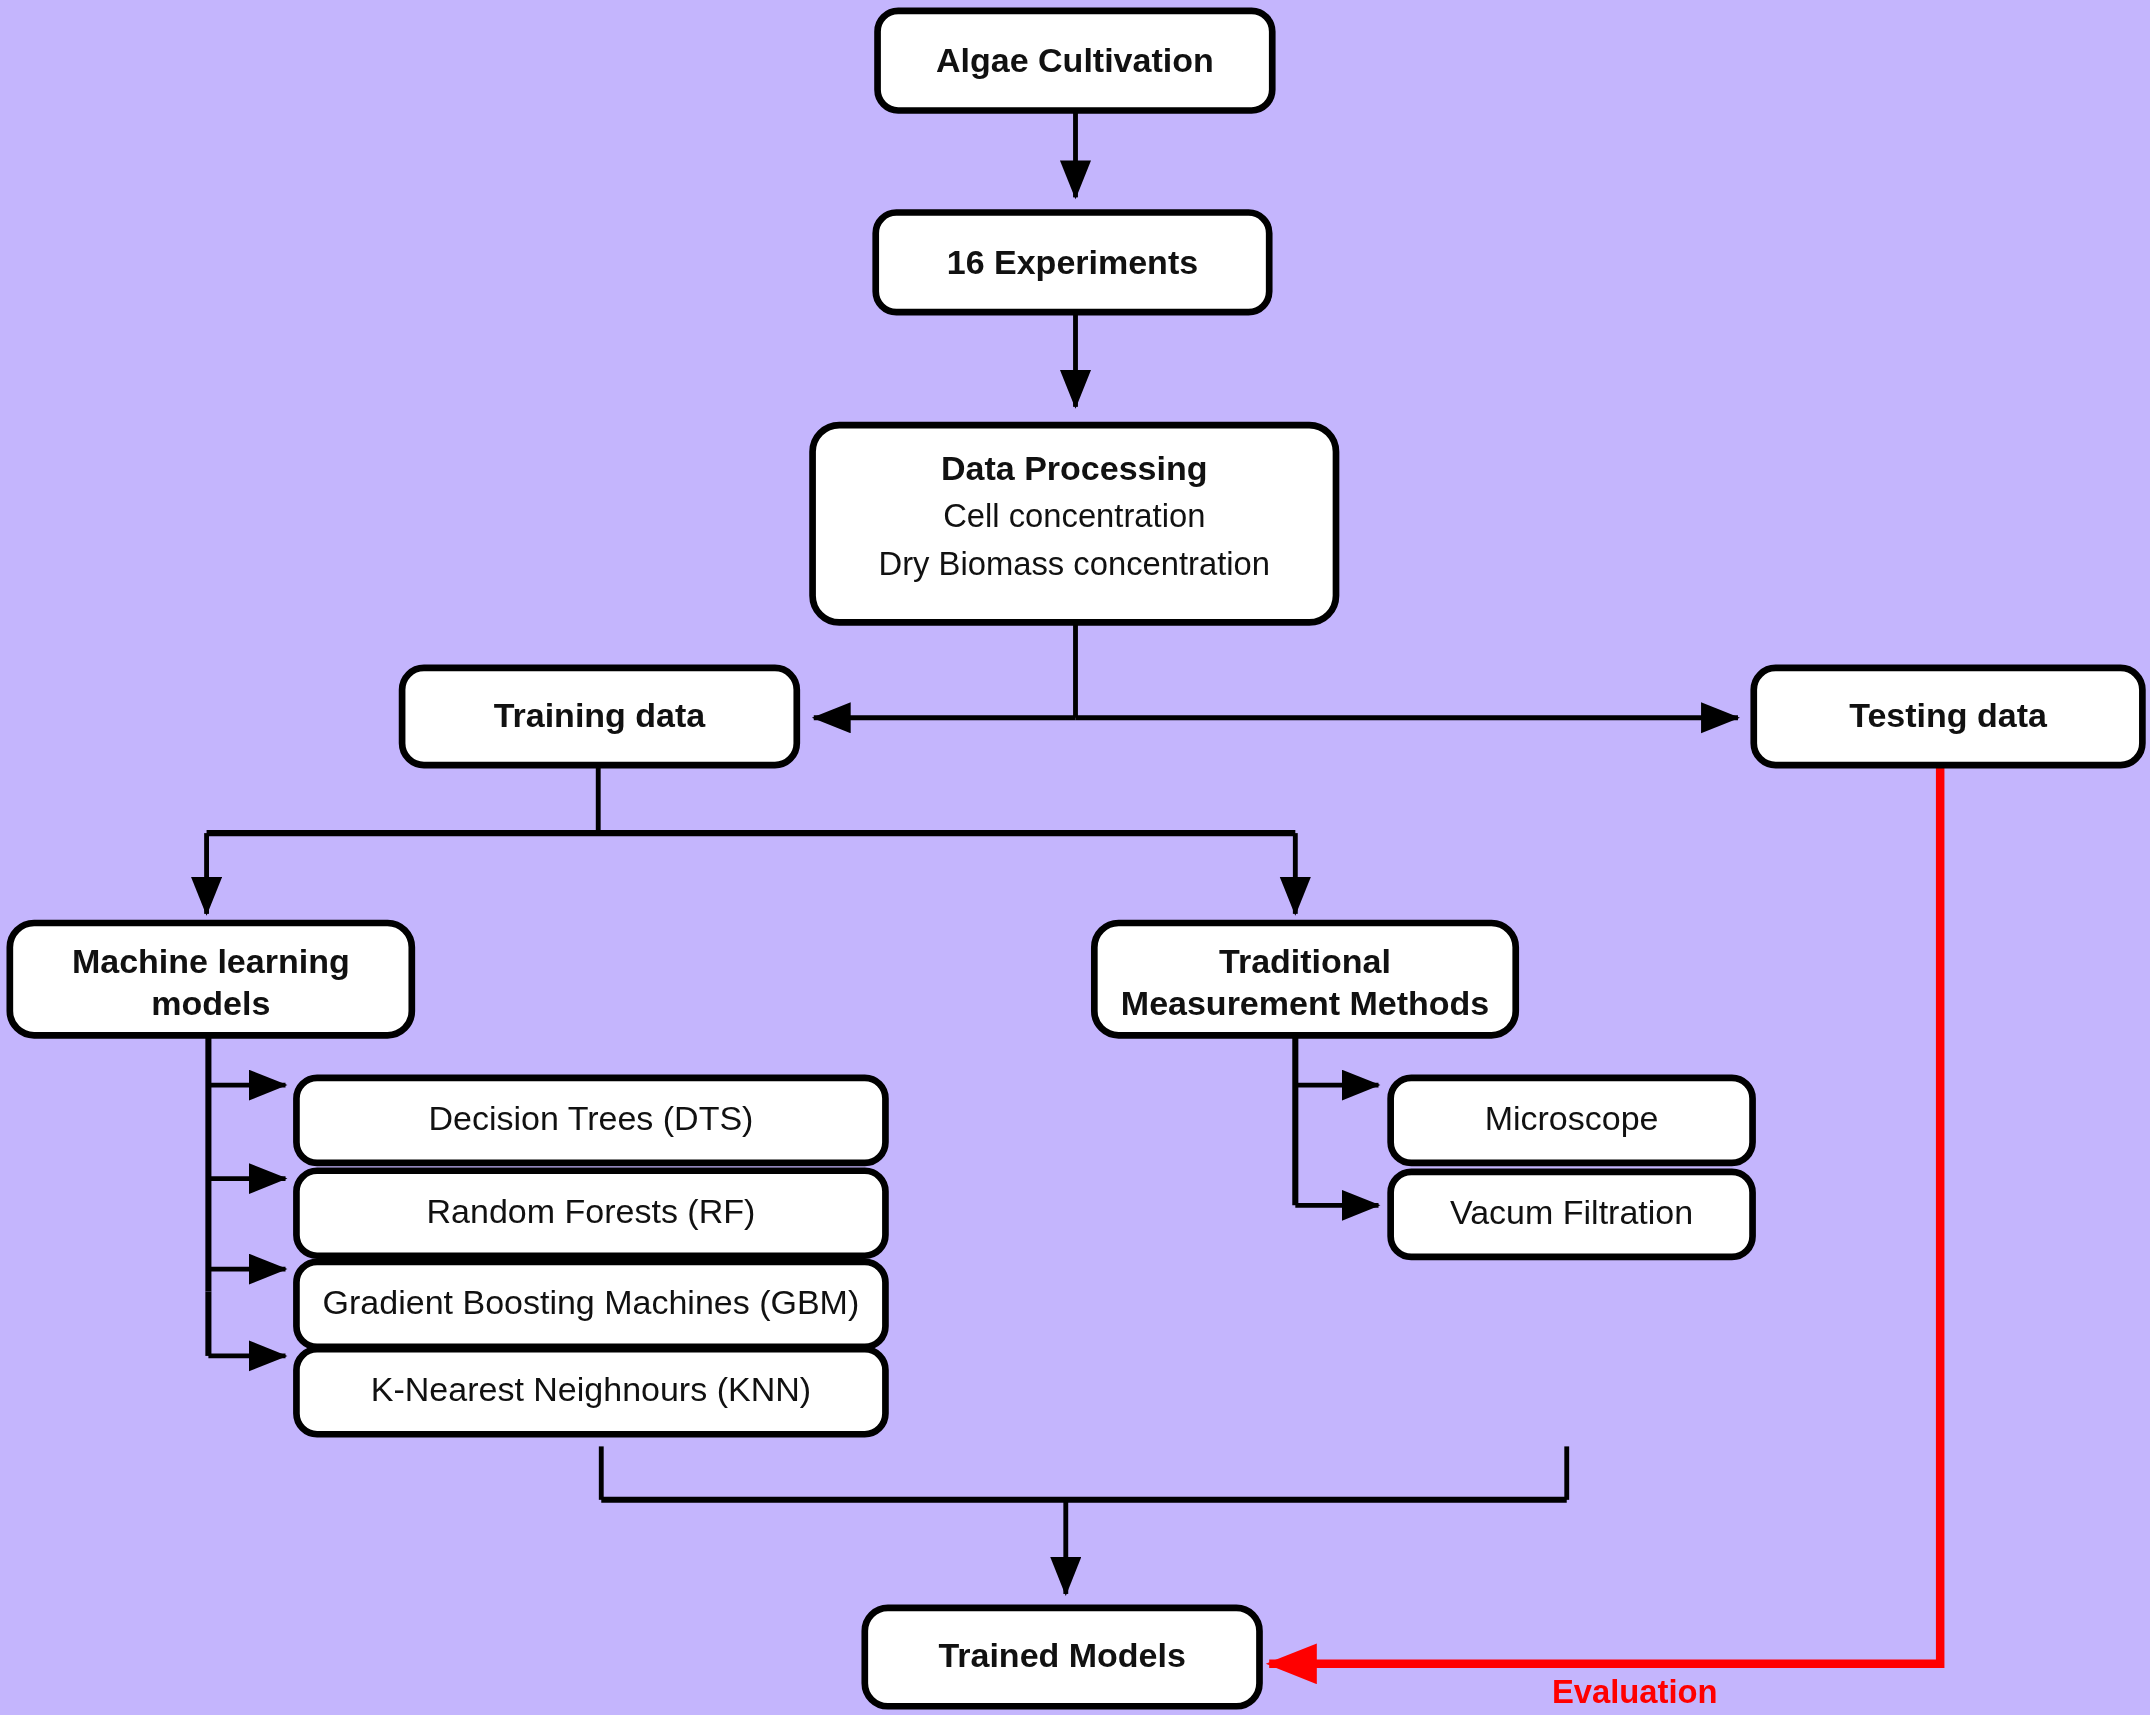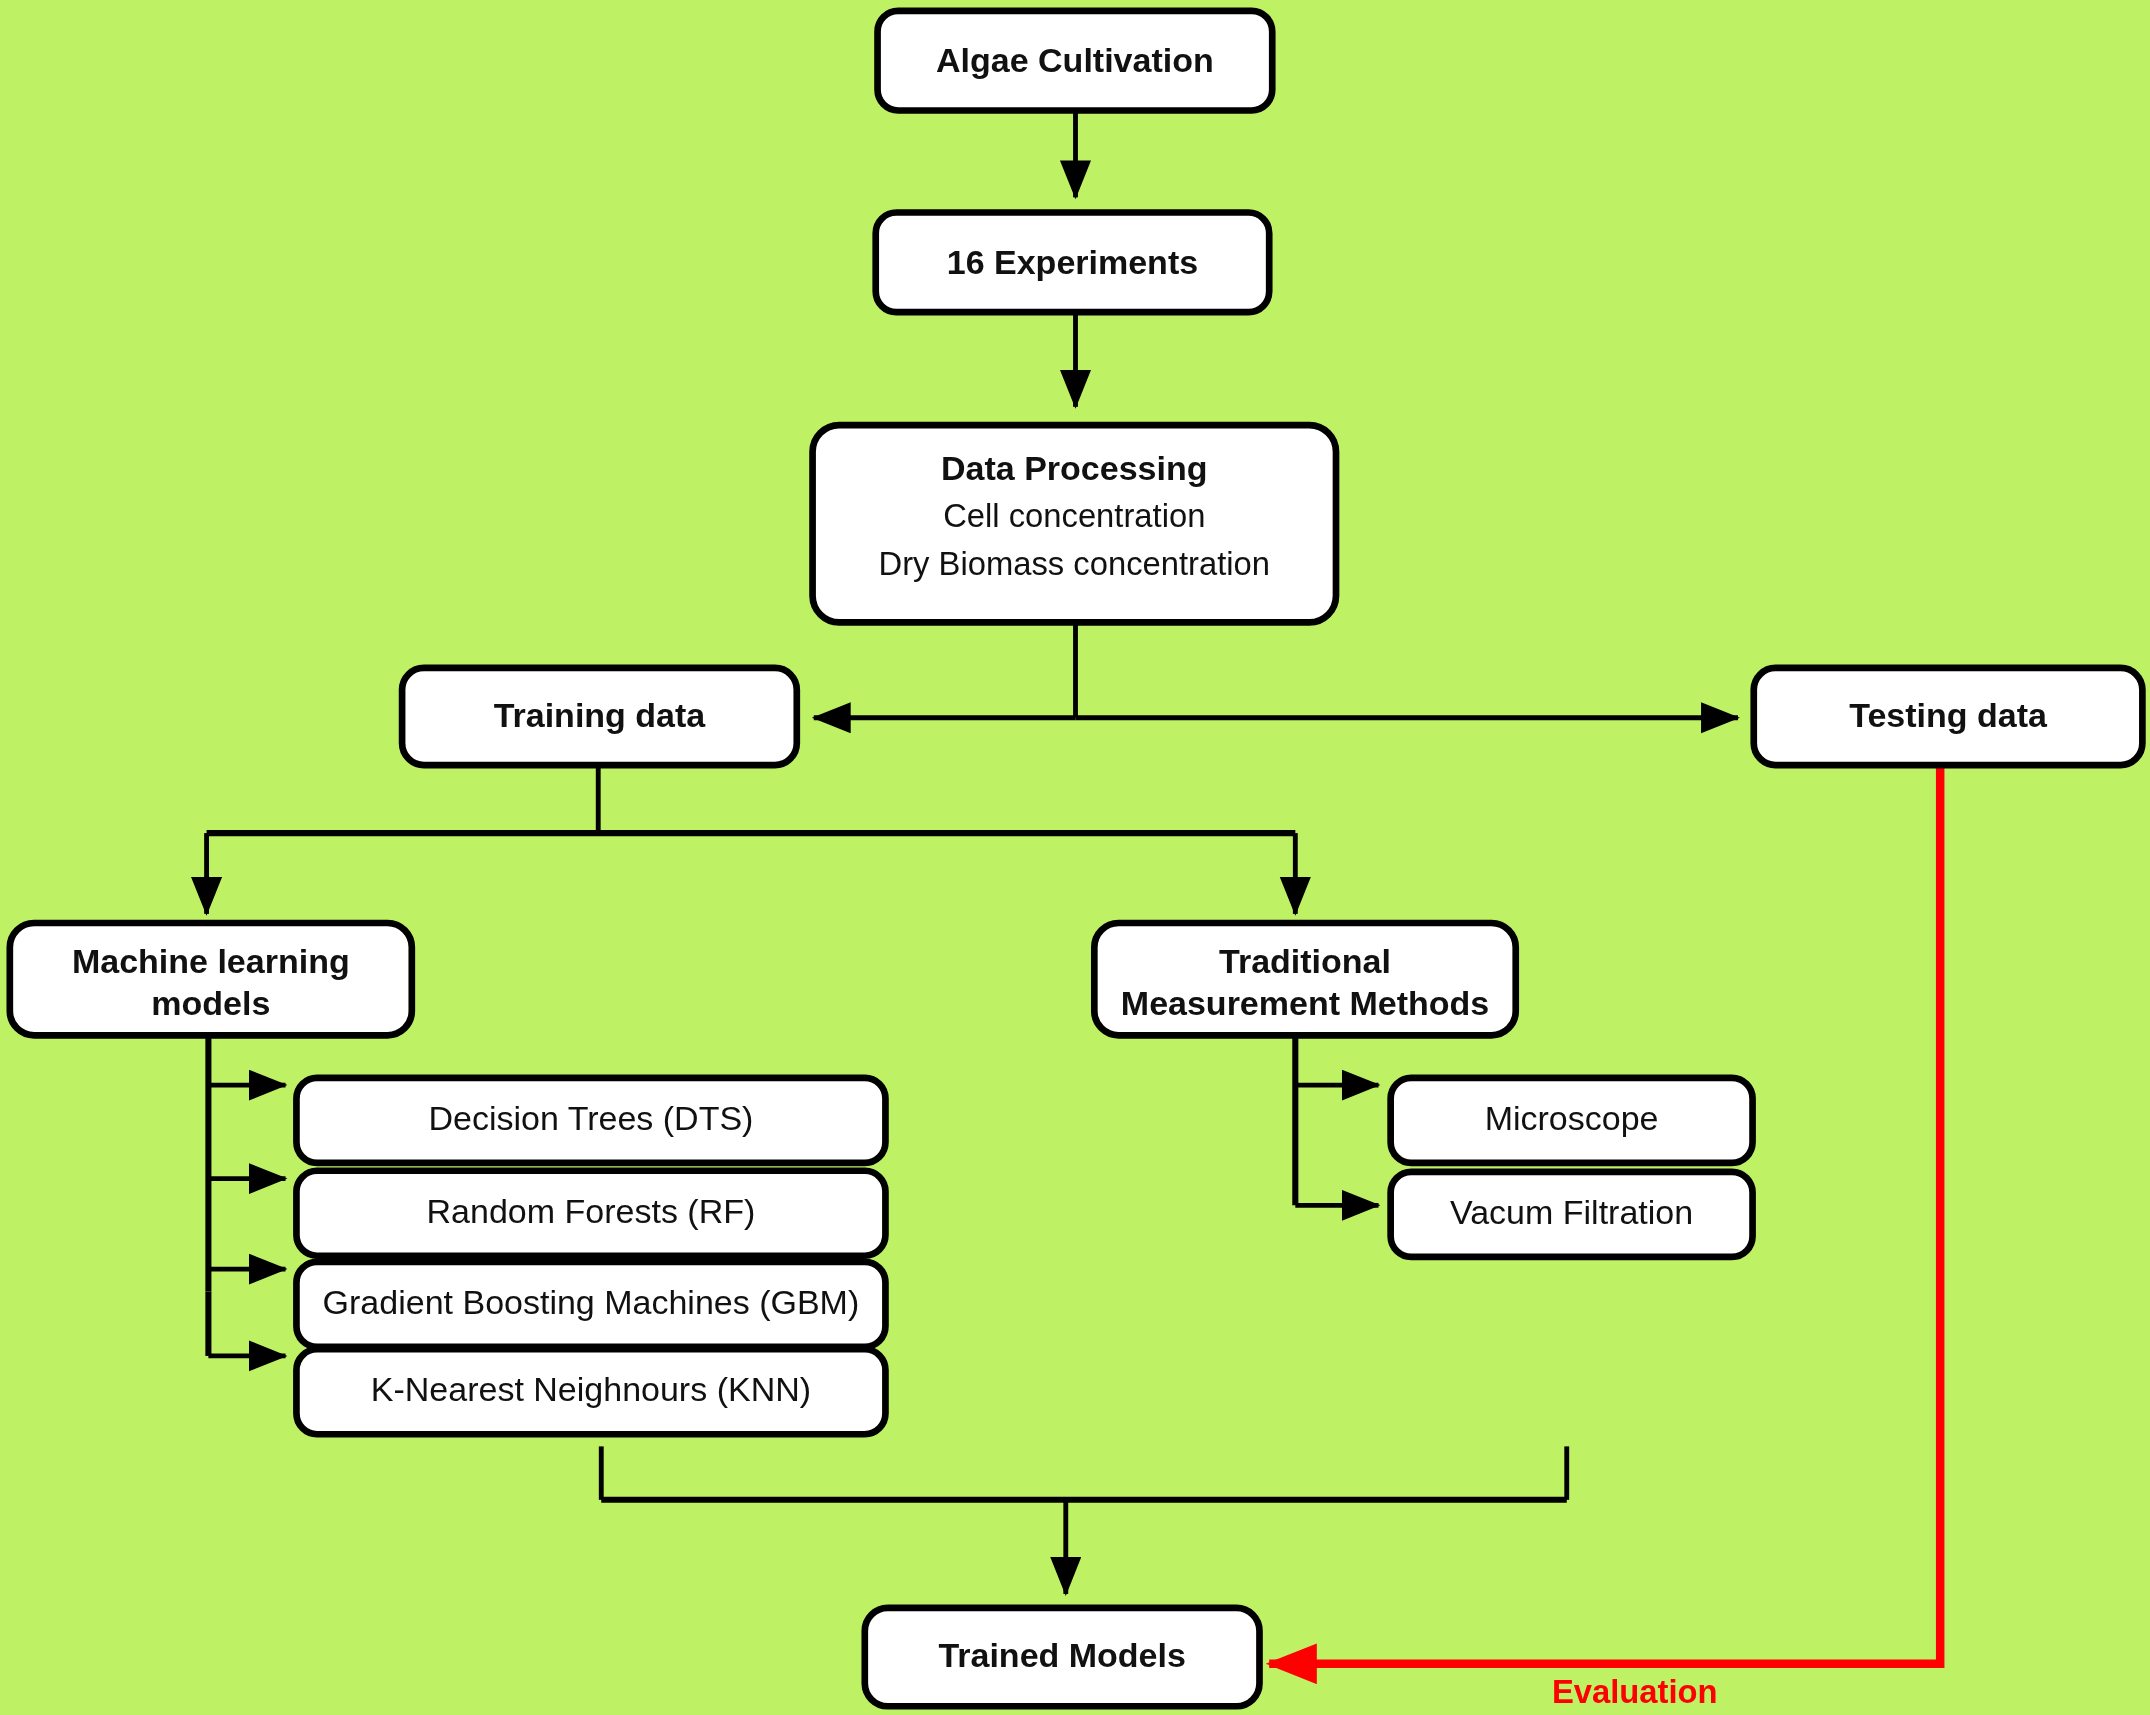--- a/index.html
+++ b/index.html
@@ -10,21 +10,21 @@
   body {
     width: 2151px;
     height: 1716px;
     font-family: "Liberation Sans", sans-serif;
     overflow: hidden;
   }
   #flowchart-root {
     position: relative;
     width: 2151px;
     height: 1716px;
-    background: #bef264;
+    background: #c4b5fd;
   }
   svg.diagram {
     display: block;
     width: 2151px;
     height: 1716px;
   }
   .node-box {
     fill: #ffffff;
     stroke: #000000;
     stroke-width: 11;

